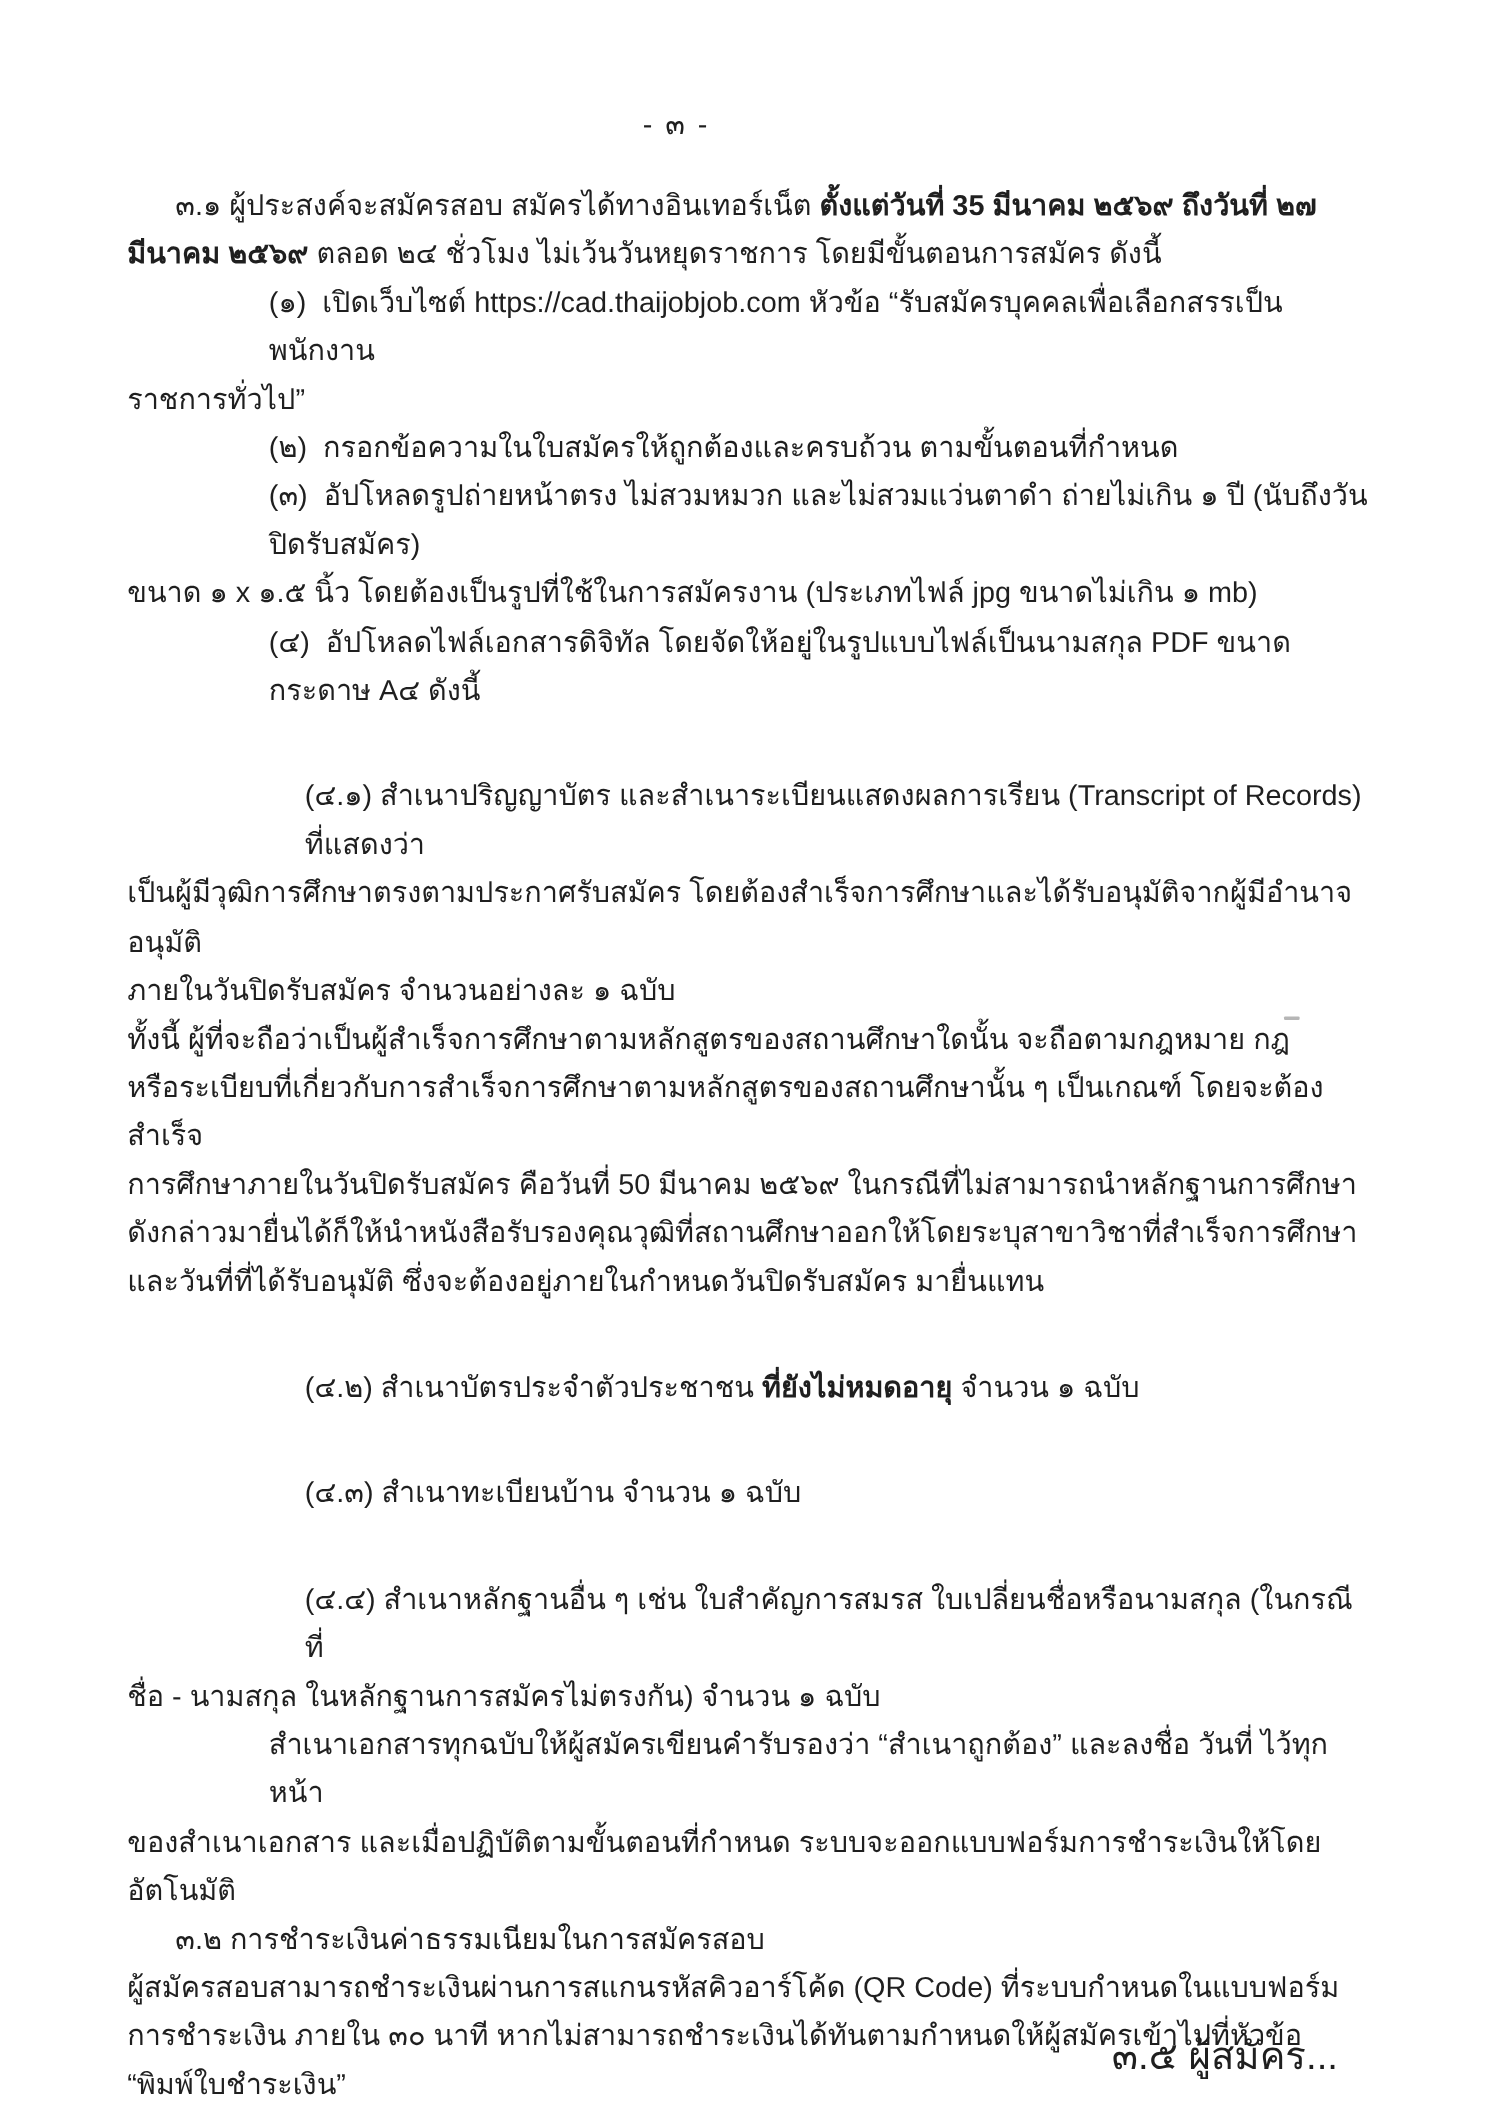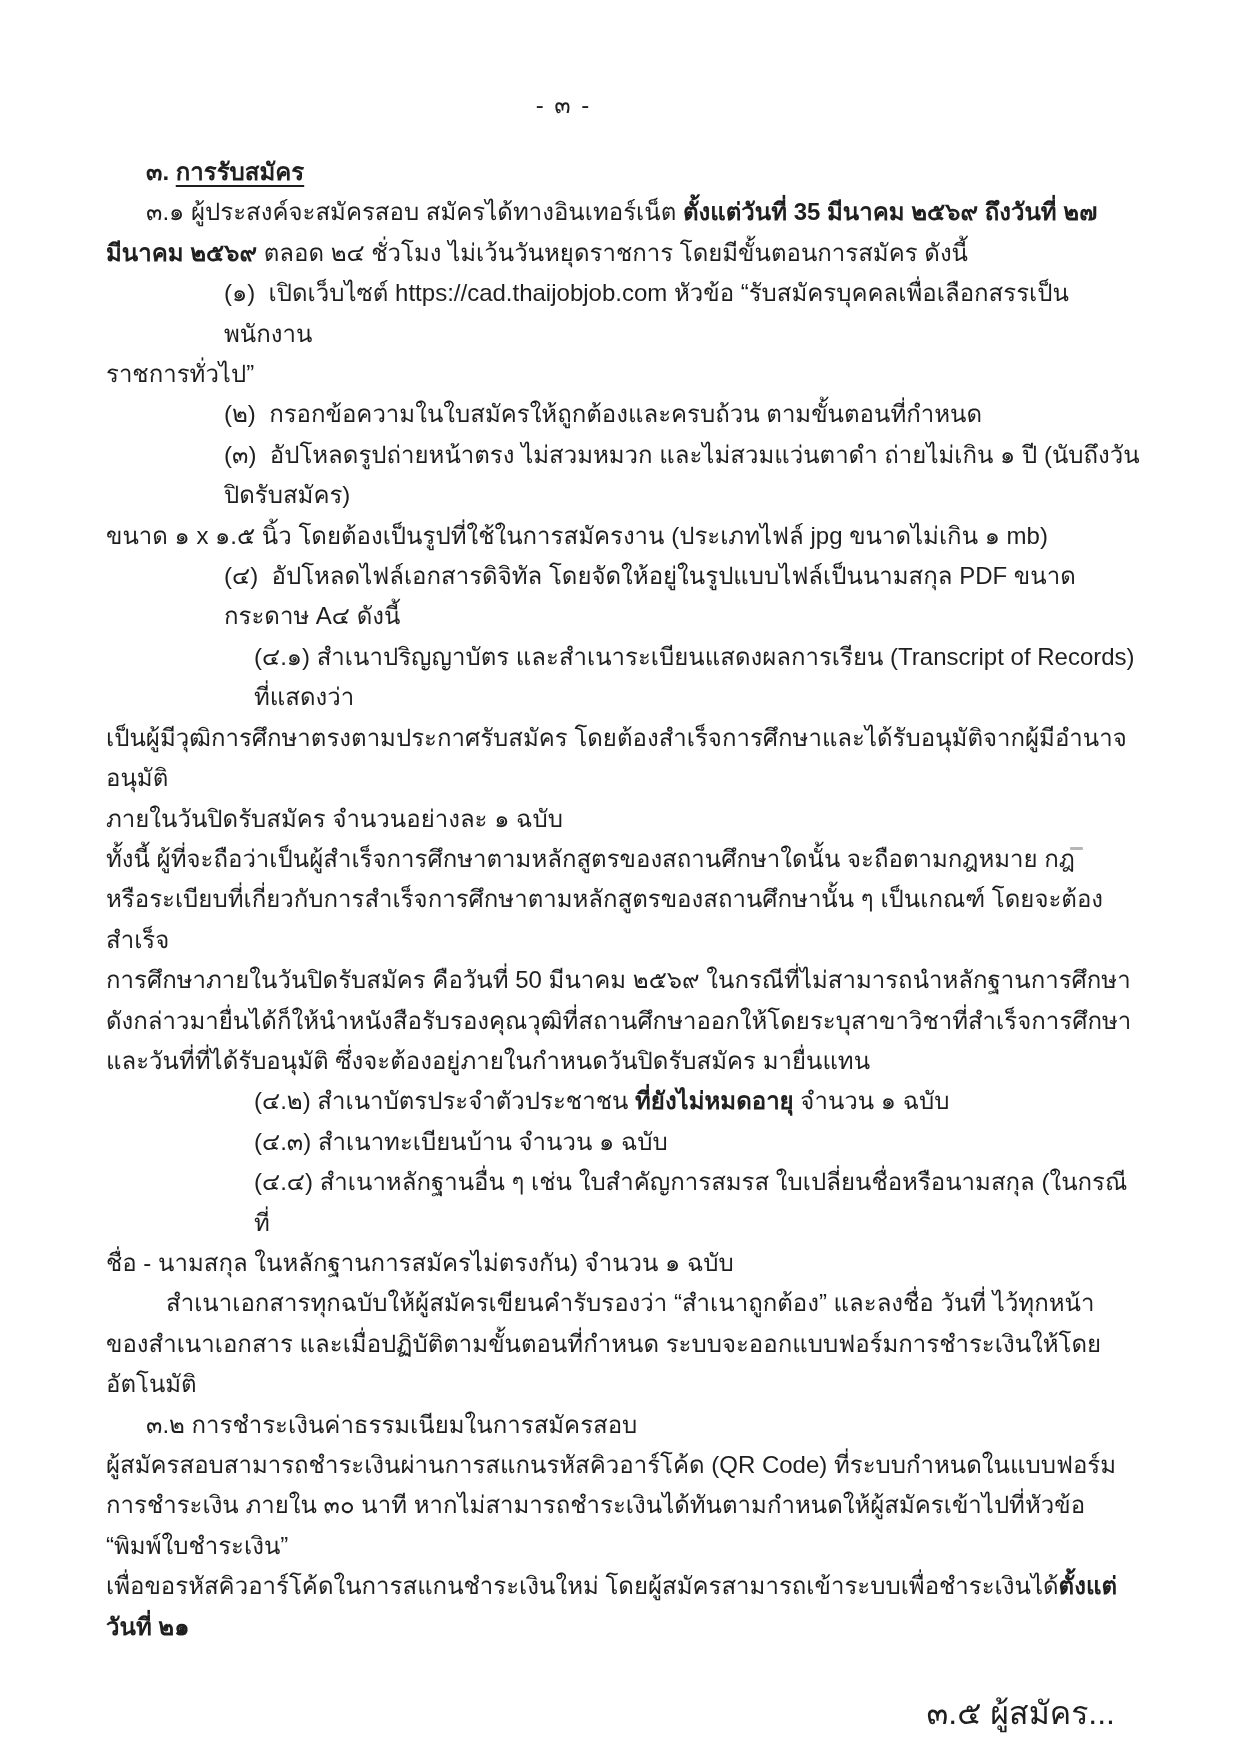--- a/index.html
+++ b/index.html
@@ -27,23 +27,23 @@
   }
   .line{
     line-height:40.4px;
     white-space:pre-wrap;
     min-height:40.4px;
   }
   
   .m {margin-left:0;}
   .l1{margin-left:40px;}
   .l2{margin-left:118px;}
-  .l3{margin-left:148px;}
+  .l3{margin-left:148px;margin-top:48px;}
   .l4{}
-  .l5{margin-left:60px;}
+  .l5{margin-left:118px;}
   .b {font-weight:bold;}
   .u {text-decoration:underline;text-underline-offset:5px;text-decoration-thickness:2px;}
   .footer-continuation{
     position:absolute;
     top:1695px;
     right:126px;
     font-size:32px;
     line-height:36px;
   }
   .scan-artifact{
@@ -57,21 +57,20 @@
     border-radius:1px;
   }
 </style>
 </head>
 <body>
 
 <div class="page">
   <div class="page-number">- ๓ -</div>
 
   <div class="doc-body">
-      <div class="line l1"><span class="b">๓. </span><span class="b u">การรับสมัคร</span></div>
       <div class="line l1"><span>๓.๑ ผู้ประสงค์จะสมัครสอบ สมัครได้ทางอินเทอร์เน็ต </span><span class="b">ตั้งแต่วันที่ 35 มีนาคม ๒๕๖๙ ถึงวันที่ ๒๗</span></div>
       <div class="line m"><span class="b">มีนาคม ๒๕๖๙</span><span> ตลอด ๒๔ ชั่วโมง ไม่เว้นวันหยุดราชการ โดยมีขั้นตอนการสมัคร ดังนี้</span></div>
       <div class="line l2"><span>(๑)  เปิดเว็บไซต์ https://cad.thaijobjob.com หัวข้อ “รับสมัครบุคคลเพื่อเลือกสรรเป็นพนักงาน</span></div>
       <div class="line m"><span>ราชการทั่วไป”</span></div>
       <div class="line l2"><span>(๒)  กรอกข้อความในใบสมัครให้ถูกต้องและครบถ้วน ตามขั้นตอนที่กำหนด</span></div>
       <div class="line l2"><span>(๓)  อัปโหลดรูปถ่ายหน้าตรง ไม่สวมหมวก และไม่สวมแว่นตาดำ ถ่ายไม่เกิน ๑ ปี (นับถึงวันปิดรับสมัคร)</span></div>
       <div class="line m"><span>ขนาด ๑ x ๑.๕ นิ้ว โดยต้องเป็นรูปที่ใช้ในการสมัครงาน (ประเภทไฟล์ jpg ขนาดไม่เกิน ๑ mb)</span></div>
       <div class="line l2"><span>(๔)  อัปโหลดไฟล์เอกสารดิจิทัล โดยจัดให้อยู่ในรูปแบบไฟล์เป็นนามสกุล PDF ขนาดกระดาษ A๔ ดังนี้</span></div>
       <div class="line l3"><span>(๔.๑) สำเนาปริญญาบัตร และสำเนาระเบียนแสดงผลการเรียน (Transcript of Records) ที่แสดงว่า</span></div>
       <div class="line m"><span>เป็นผู้มีวุฒิการศึกษาตรงตามประกาศรับสมัคร โดยต้องสำเร็จการศึกษาและได้รับอนุมัติจากผู้มีอำนาจอนุมัติ</span></div>

